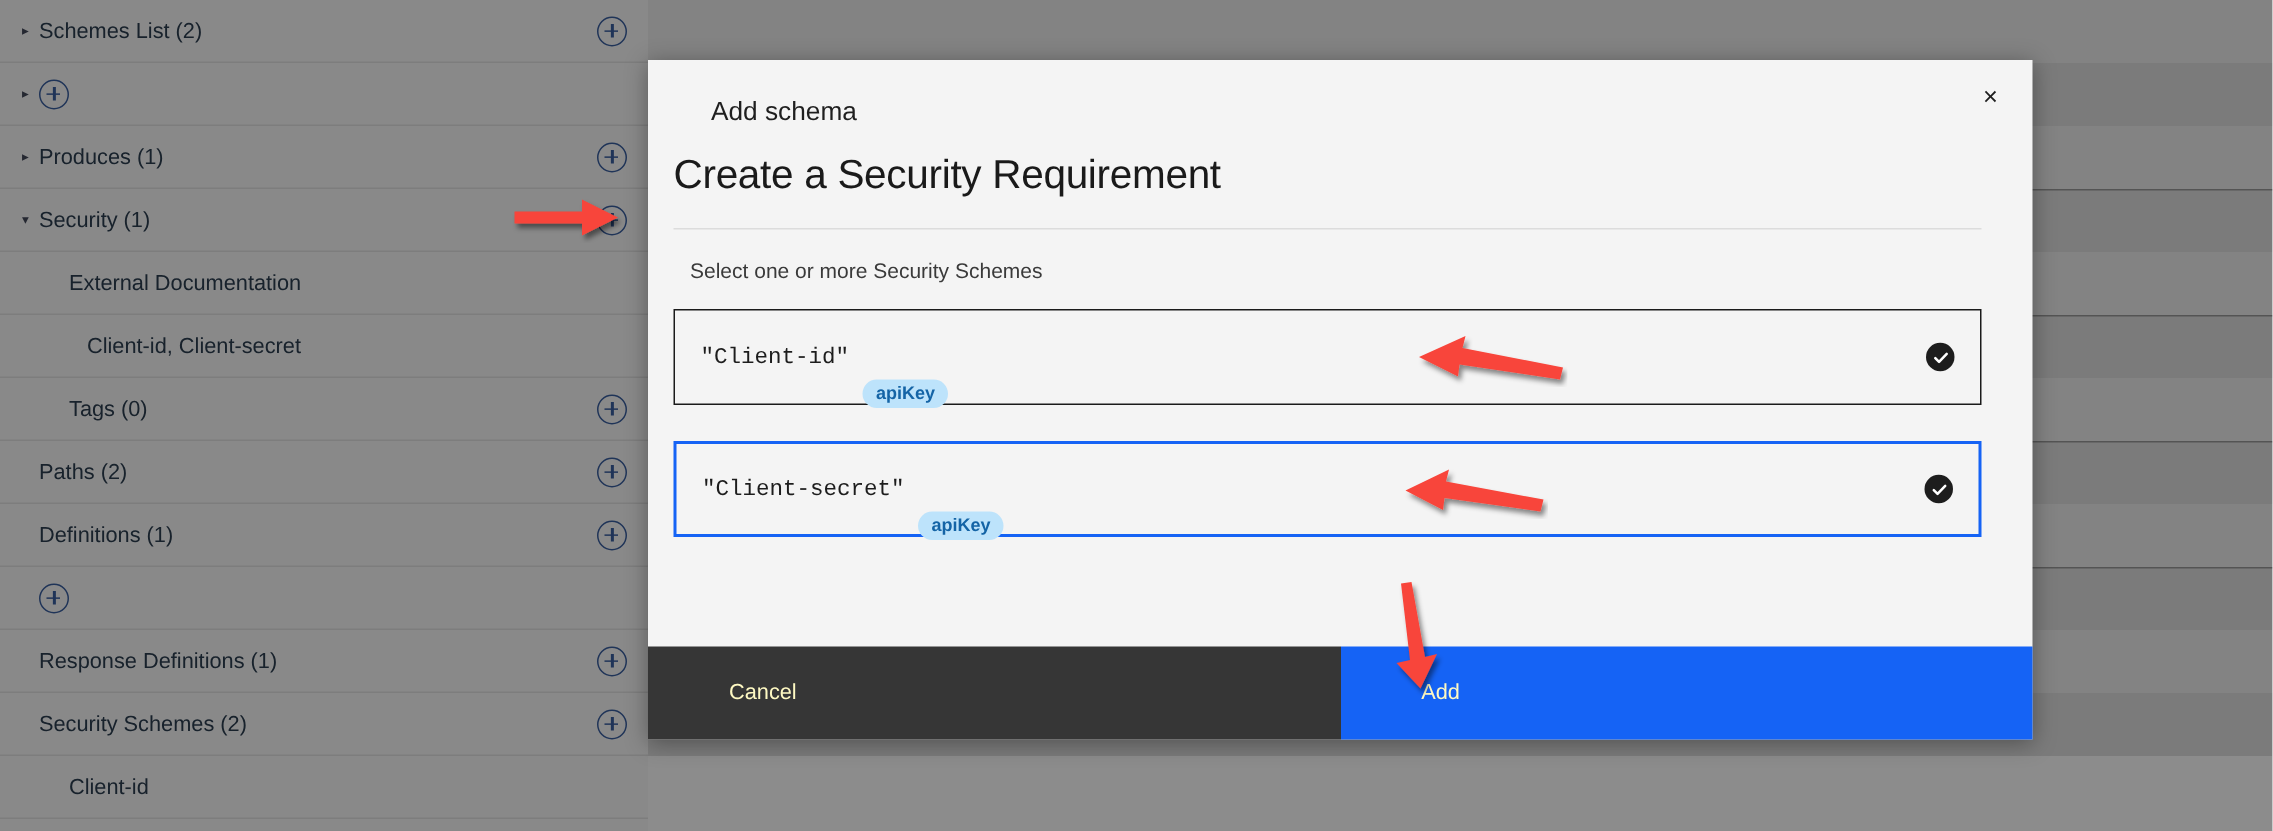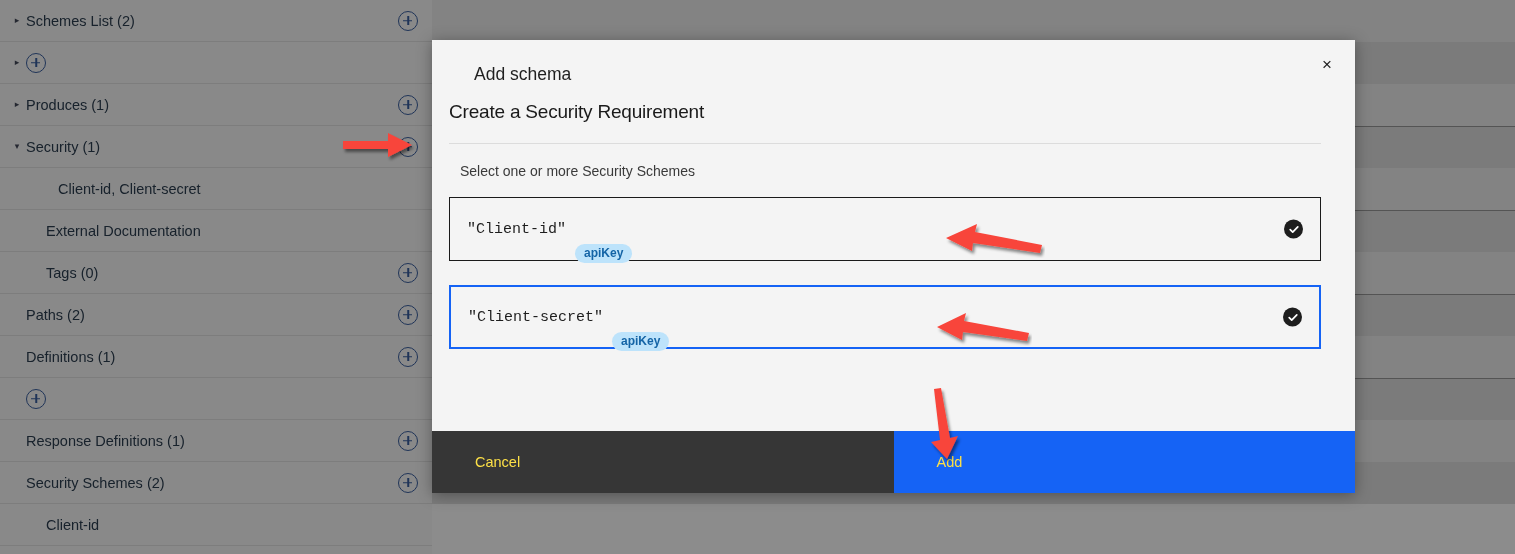--- a/index.html
+++ b/index.html
@@ -90,21 +90,21 @@
     flex: 1 1 auto;
     padding: 24px 34px 0 17px;
     overflow: hidden;
   }
   .kicker {
     font-size: 17.5px; color: #1f1f1f; font-weight: 400;
     padding-left: 0;
     margin-left: 25px;
   }
   .title {
-    font-size: 19px; color: #1a1a1a; font-weight: 400;
+    font-size: 27px; color: #1a1a1a; font-weight: 400;
     margin-top: 16px; letter-spacing: -0.2px;
   }
   .rule { height: 1px; background: #dcdcdc; margin: 20px 0 0 0; }
   .subtitle { font-size: 14px; color: #3a3a3a; margin-top: 19px; margin-left: 11px; }
 
   .scheme-list { margin-top: 18px; }
   .scheme-card {
     position: relative;
     height: 64px;
     background: #f4f4f4;
@@ -139,23 +139,23 @@
   }
   .scheme-check svg { display: block; }
 
   .modal-footer {
     flex: 0 0 62px;
     display: flex;
   }
   .btn {
     flex: 1 1 50%;
     display: flex; align-items: center;
-    padding-left: 43px;
+    padding-left: 54px;
     font-size: 14.5px;
-    color: #fde047;
+    color: #fef9c3;
     cursor: pointer;
     user-select: none;
   }
   .btn-cancel { background: #363636; }
   .btn-add { background: #1563f5; }
 
   
   .anno { position: absolute; z-index: 20; pointer-events: none; }
 </style>
 </head>
@@ -196,26 +196,26 @@
             <span class="sb-label">Produces (1)</span>
             <span class="sb-plus"></span>
           </div>
           <div class="sb-item">
             <span class="sb-caret">▾</span>
             <span class="sb-label">Security (1)</span>
             <span class="sb-plus"></span>
           </div>
           <div class="sb-item">
             <span class="sb-caret"></span>
+            <span class="sb-label pad-1">External Documentation</span>
+            <span class="sb-spacer"></span>
+          </div>
+          <div class="sb-item">
+            <span class="sb-caret"></span>
             <span class="sb-label pad-2">Client-id, Client-secret</span>
-            <span class="sb-spacer"></span>
-          </div>
-          <div class="sb-item">
-            <span class="sb-caret"></span>
-            <span class="sb-label pad-1">External Documentation</span>
             <span class="sb-spacer"></span>
           </div>
           <div class="sb-item">
             <span class="sb-caret"></span>
             <span class="sb-label pad-1">Tags (0)</span>
             <span class="sb-plus"></span>
           </div>
           <div class="sb-item">
             <span class="sb-caret"></span>
             <span class="sb-label">Paths (2)</span>

